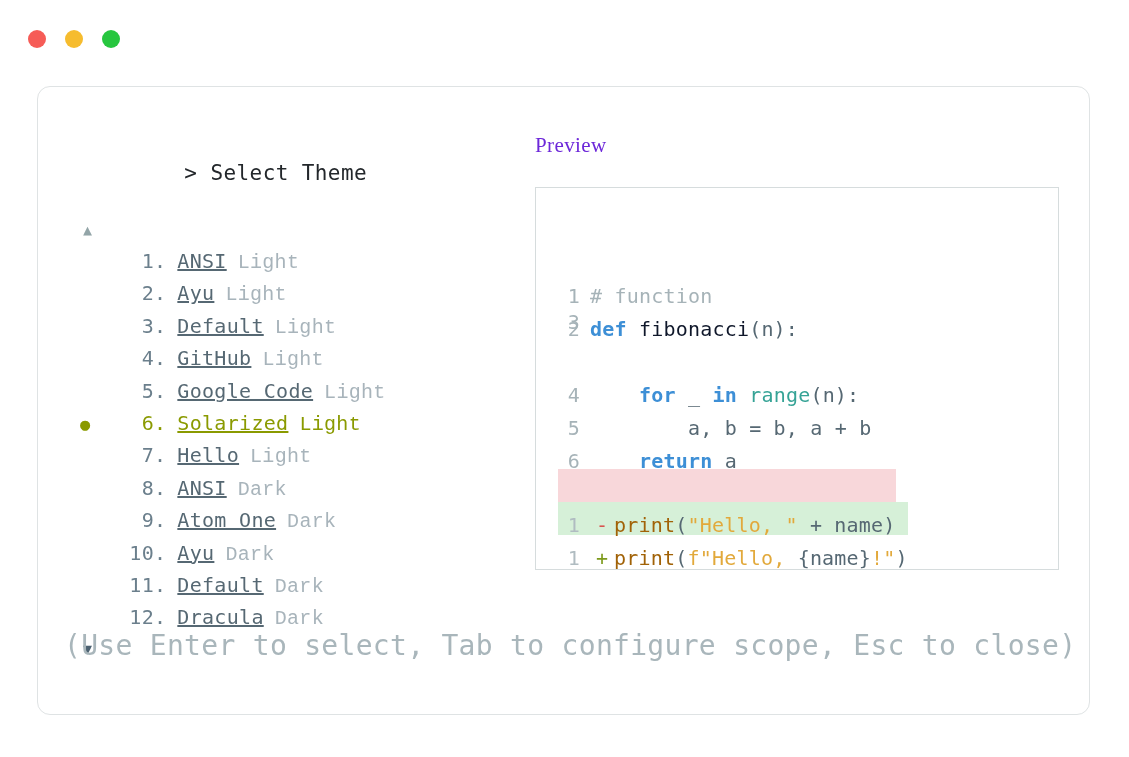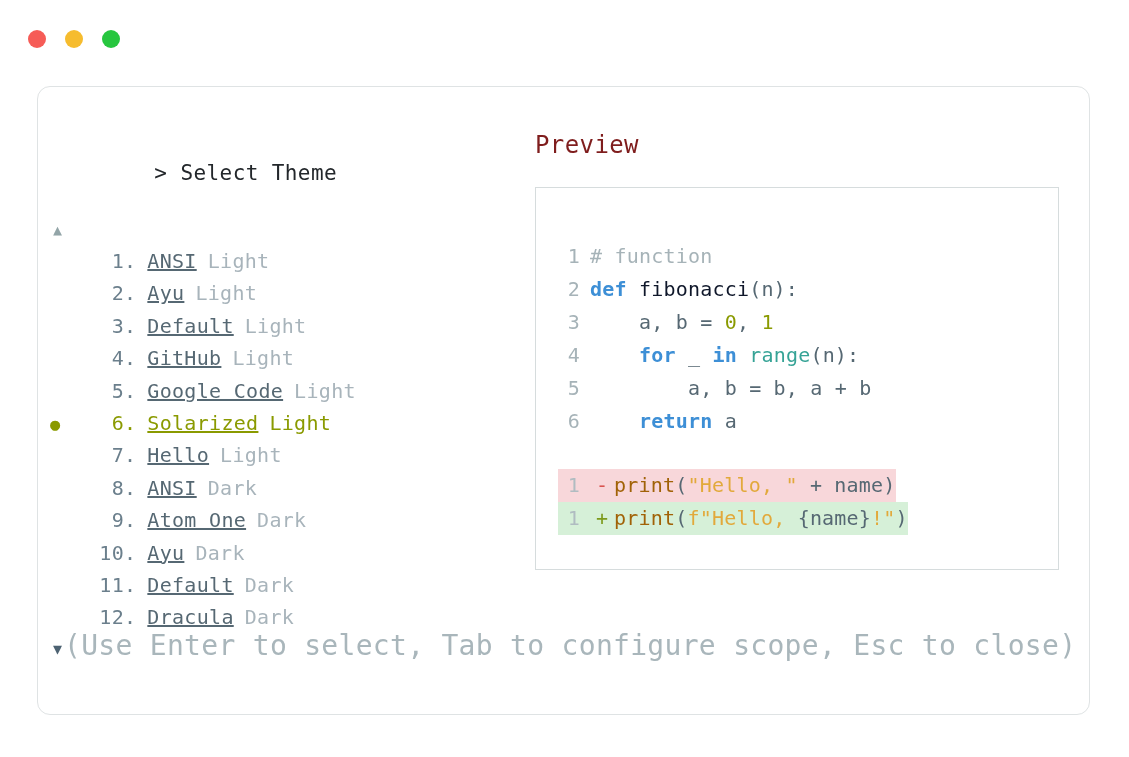--- a/index.html
+++ b/index.html
@@ -49,21 +49,21 @@
 
   .card-inner {
     position: relative;
     width: 100%;
     height: 100%;
   }
 
   
   .left-pane {
     position: absolute;
-    left: 12px;
+    left: 42px;
     top: 44px;
     width: 460px;
   }
 
   .prompt-line {
     font-size: 21px;
     line-height: 28px;
     color: #23272b;
     letter-spacing: 0.4px;
     white-space: pre;
@@ -113,43 +113,45 @@
     color: #6b7f8c;
     padding-right: 11px;
   }
   .row-name {
     color: #566873;
     text-decoration: underline;
   }
   .row-variant {
     color: #a8b4bb;
     padding-left: 11px;
+    font-family: Liberation Mono, monospace;
   }
   .theme-row.selected .row-index,
   .theme-row.selected .row-dot-sep,
   .theme-row.selected .row-name {
     color: #8a9a00;
   }
   .theme-row.selected .row-variant {
     color: #8a9a00;
   }
 
   
   .right-pane {
     position: absolute;
     left: 497px;
     top: 44px;
     width: 530px;
   }
   .preview-label {
-    font-size: 24px;
+    font-size: 21px;
     line-height: 28px;
-    color: #7f1d1d;
+    color: #6d28d9;
     letter-spacing: 0.4px;
     white-space: pre;
+    font-family: Liberation Serif, serif;
   }
   .preview-box {
     margin-top: 28px;
     box-sizing: border-box;
     width: 524px;
     height: 383px;
     border: 1.5px solid #d6dcdd;
     background: #ffffff;
     padding: 52px 0 0 22px;
   }
@@ -163,21 +165,21 @@
     white-space: pre;
     letter-spacing: 0.2px;
   }
   .ln {
     width: 22px;
     flex: 0 0 22px;
     text-align: right;
     color: #a6b3b8;
     padding-right: 10px;
   }
-  .code-text { color: #566873; }
+  .code-text { color: #566873; margin-top: 40px; }
 
   .tok-comment  { color: #a6b3b8; }
   .tok-kw       { color: #3d8fd6; font-weight: bold; }
   .tok-fn       { color: #0f172a; }
   .tok-builtin  { color: #36a396; }
   .tok-num      { color: #8a9a00; }
   .tok-punc     { color: #566873; }
   .tok-str      { color: #e2a93b; }
   .tok-print    { color: #a16207; }
 
@@ -252,21 +254,21 @@
 
       <div class="scroll-arrow down">▼</div>
     </div>
 
     <div class="right-pane">
       <div class="preview-label">Preview</div>
       <div class="preview-box">
         <div id="code-lines">
             <div class="code-line"><span class="ln">1</span><span class="code-text"><span class="tok-comment"># function</span></span></div>
             <div class="code-line"><span class="ln">2</span><span class="code-text"><span class="tok-kw">def </span><span class="tok-fn">fibonacci</span><span class="tok-punc">(n):</span></span></div>
-            <div class="code-line"><span class="ln">3</span><span class="code-text"><span class="tok-punc">    a, b = </span><span class="tok-num">0</span><span class="tok-punc">, </span><span class="tok-num">1</span></span></div>
+            <div class="code-line"><span class="ln">3</span></div>
             <div class="code-line"><span class="ln">4</span><span class="code-text"><span class="tok-punc">    </span><span class="tok-kw">for</span><span class="tok-punc"> _ </span><span class="tok-kw">in</span><span class="tok-punc"> </span><span class="tok-builtin">range</span><span class="tok-punc">(n):</span></span></div>
             <div class="code-line"><span class="ln">5</span><span class="code-text"><span class="tok-punc">        a, b = b, a + b</span></span></div>
             <div class="code-line"><span class="ln">6</span><span class="code-text"><span class="tok-punc">    </span><span class="tok-kw">return</span><span class="tok-punc"> a</span></span></div>
           </div>
         <div class="code-gap"></div>
         <div id="diff-lines">
             <div class="diff-line diff-del"><span class="ln">1</span><span class="diff-sign">-</span><span class="code-text"><span class="tok-print">print</span><span class="tok-punc">(</span><span class="tok-str">"Hello, "</span><span class="tok-punc"> + name)</span></span></div>
             <div class="diff-line diff-add"><span class="ln">1</span><span class="diff-sign">+</span><span class="code-text"><span class="tok-print">print</span><span class="tok-punc">(</span><span class="tok-str">f"Hello, </span><span class="tok-punc">{name}</span><span class="tok-str">!"</span><span class="tok-punc">)</span></span></div>
           </div>
       </div>

